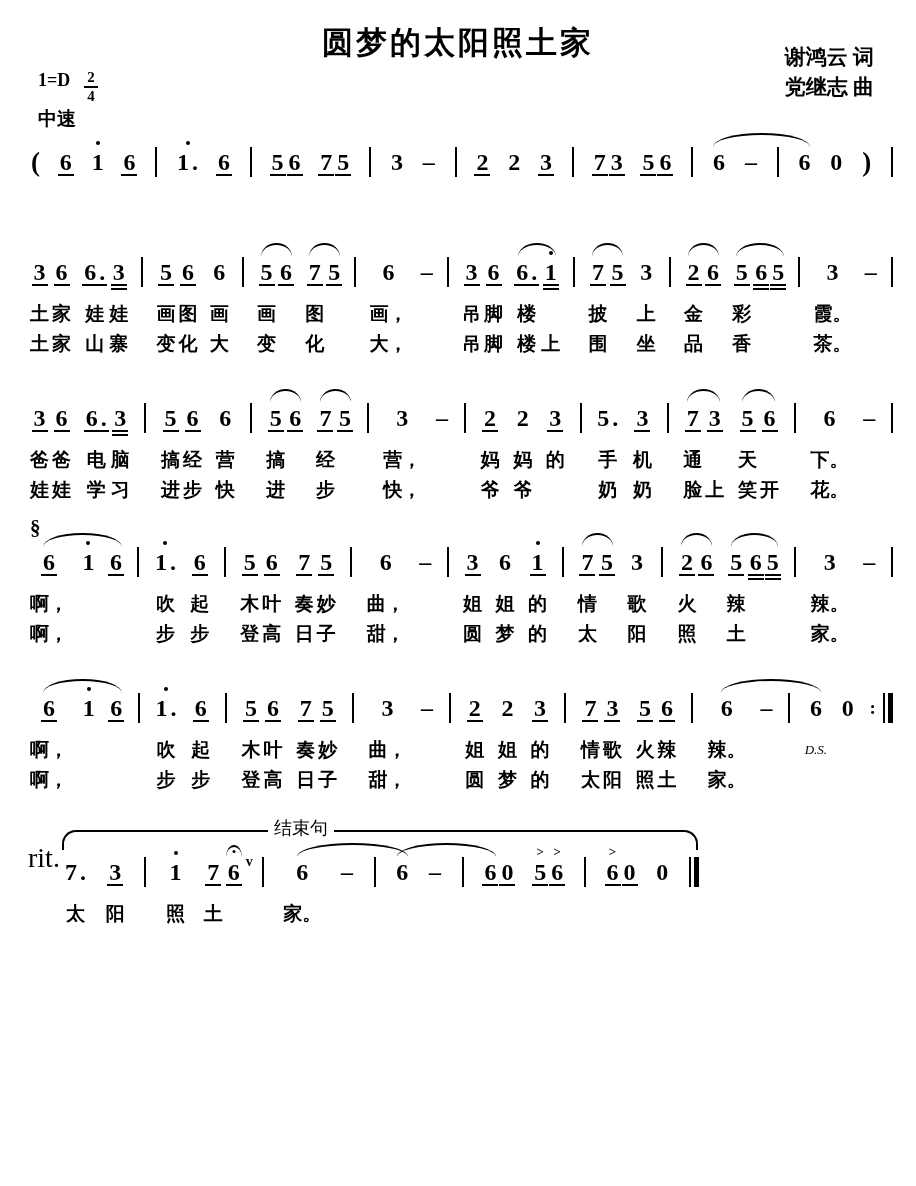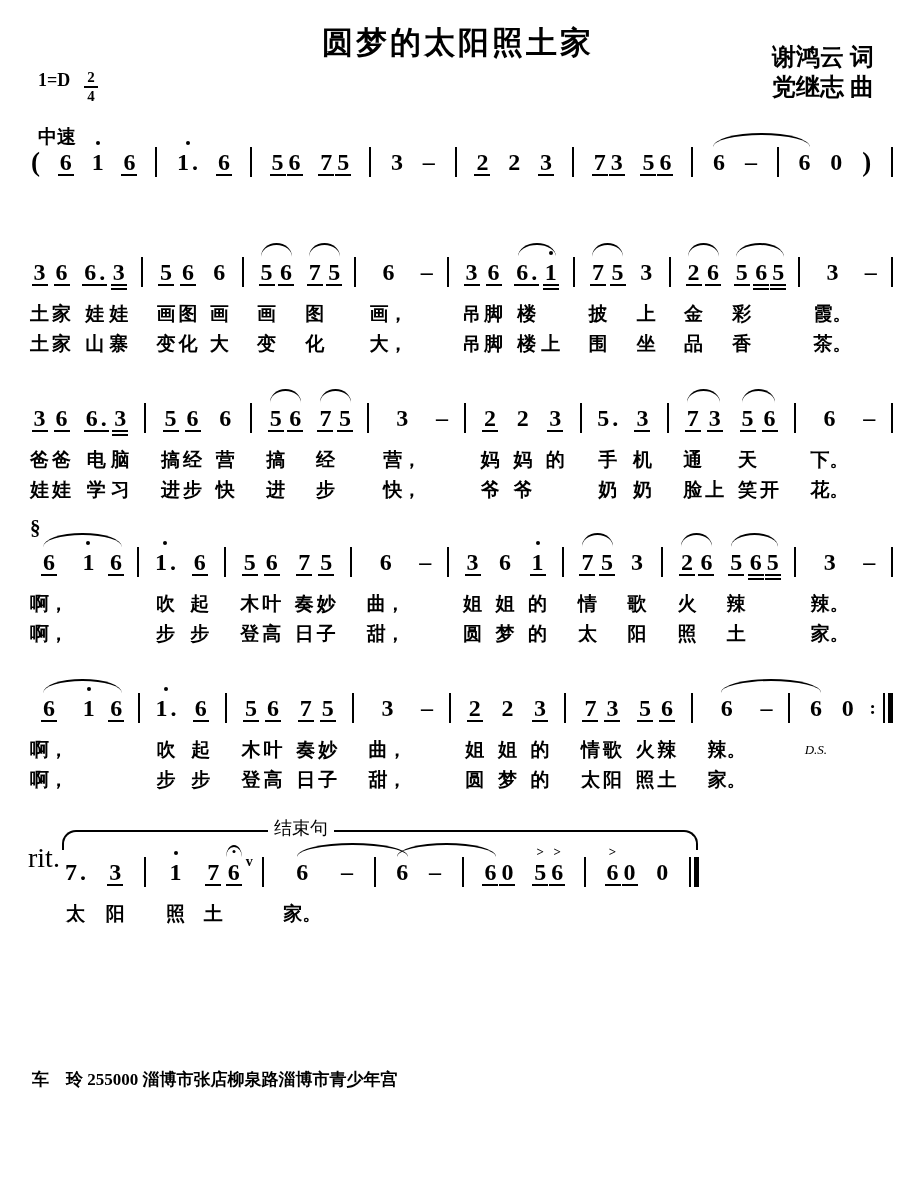--- a/index.html
+++ b/index.html
@@ -1,28 +1,28 @@
 <!DOCTYPE html>
 <html><head>
 <meta charset="utf-8">
 <style>
   html,body{margin:0;padding:0;background:#fff;}
   .page{position:relative;width:916px;height:1186px;background:#fff;color:#000;
         font-family:"Liberation Serif",serif;overflow:hidden;}
   .title{position:absolute;top:22px;left:0;right:0;text-align:center;
          font-size:31px;font-weight:bold;letter-spacing:3px;}
   .credits{position:absolute;top:42px;right:42px;text-align:right;
-           font-size:24px;font-weight:bold;line-height:30px;}
+           font-size:21px;font-weight:bold;line-height:30px;}
   .keysig{position:absolute;top:70px;left:38px;display:flex;align-items:flex-start;gap:14px;
           font-size:18px;font-weight:bold;}
   .meter{display:inline-flex;flex-direction:column;align-items:center;
          font-size:15px;line-height:15px;font-weight:bold;}
   .meter .num{border-bottom:2px solid #000;padding:0 3px 1px 3px;}
   .meter .den{padding-top:1px;}
-  .tempo{position:absolute;top:124px;left:38px;font-size:19px;font-weight:bold;}
+  .tempo{position:absolute;top:106px;left:38px;font-size:19px;font-weight:bold;}
   
   .sys{position:absolute;left:30px;right:22px;}
   .sys1{top:130px}.sys2{top:240px}.sys3{top:386px}.sys4{top:530px}.sys5{top:676px}
   .sys6{top:840px;right:216px;padding-left:34px;}
   .row{display:flex;justify-content:space-between;align-items:flex-start;}
   .grp{display:flex;gap:3px;align-items:flex-start;}
   .ncol,.bcol,.pcol{display:flex;flex-direction:column;align-items:center;}
   .nhead{height:18px;display:flex;flex-direction:column;align-items:center;
          justify-content:flex-end;width:100%;}
   .nbody{position:relative;height:28px;display:flex;align-items:center;justify-content:center;
@@ -1722,15 +1722,14 @@
               </span>
             </div>
           </div>
         </div>
         <div class="arc" style="left: 266.619px; top: 3px; width: 111.309px;"></div>
         <div class="arc" style="left: 366.728px; top: 3px; width: 99.3094px;"></div>
       </div>
     </div>
 
   <div class="footer">
-    <div>车　玲 255000 淄博市张店柳泉路淄博市青少年宫</div>
   </div>
 </div>
 
 </body></html>

